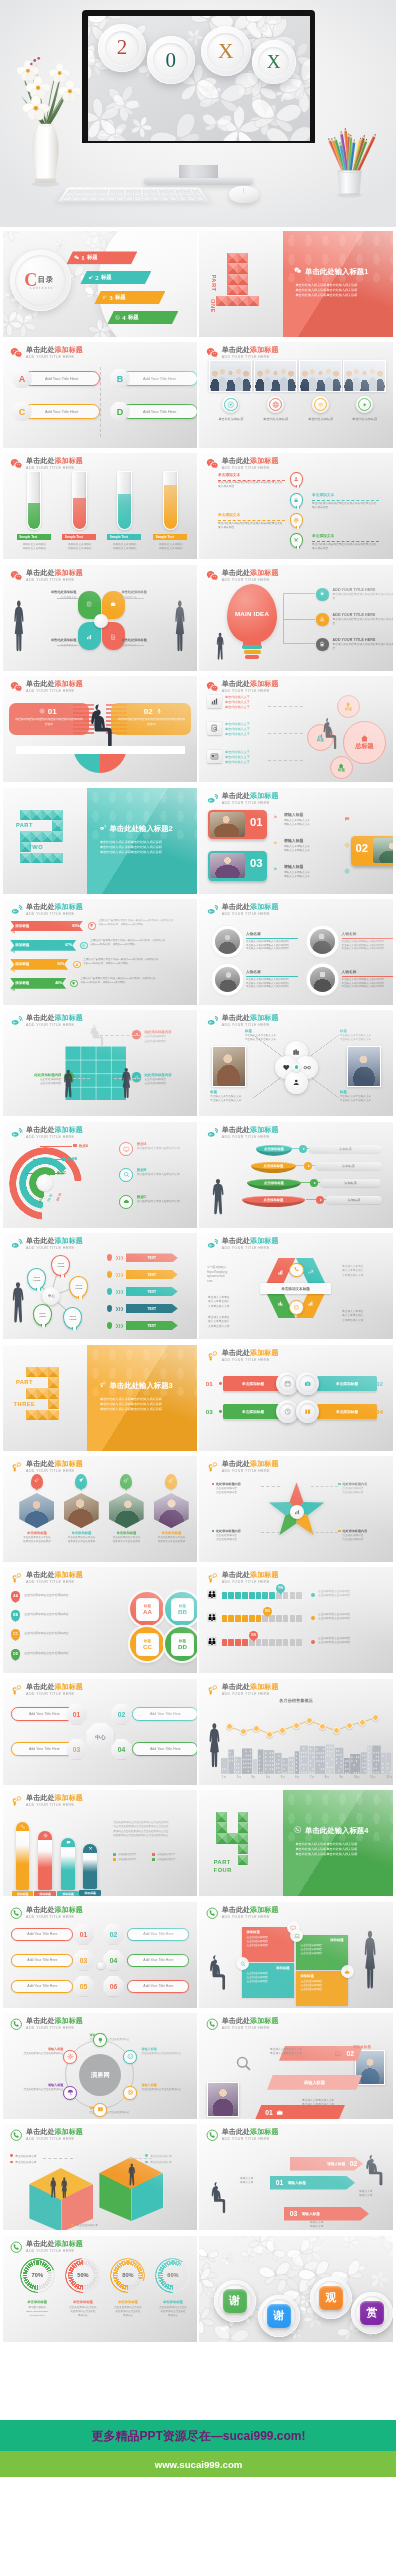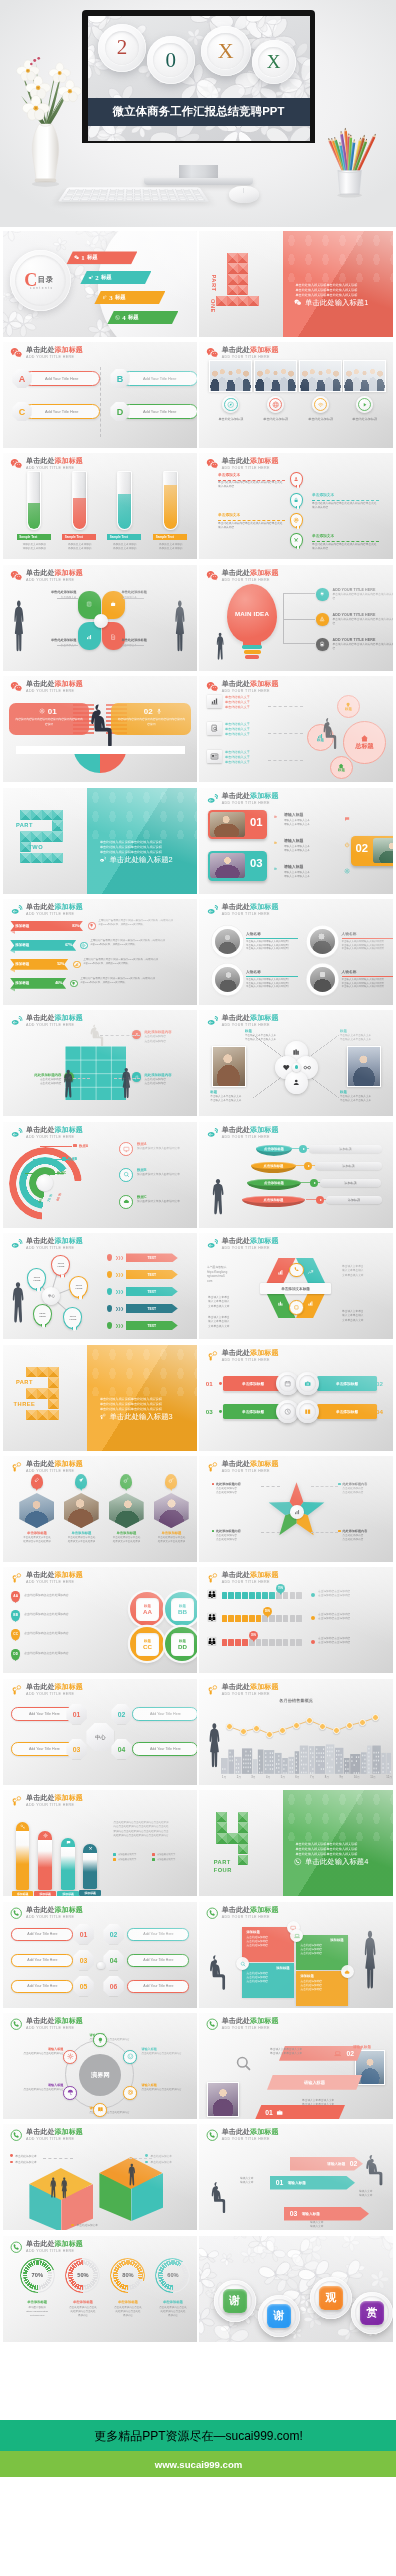--- a/index.html
+++ b/index.html
@@ -128,21 +128,21 @@
   linear-gradient(165deg,#c7bdcb,#9b8ba4 55%,#6f6179);}
 .ph4{background:
   radial-gradient(circle at 48% 32%,#e7cbb2 0 12%,transparent 13%),
   radial-gradient(ellipse 34% 32% at 50% 82%,#44566f 0 100%,transparent 100%),
   linear-gradient(170deg,#bcc6d4,#8694a9 55%,#606d80);}
 
 
 .sil{position:absolute;}
 .sil svg{display:block;}
 .fbar1{position:absolute;left:0;width:397px;height:33px;background:#17b47f;display:flex;align-items:center;justify-content:center;}
-.fbar1 b{color:#000000;font-size:12px;font-weight:400;}
+.fbar1 b{color:#701a75;font-size:12px;font-weight:700;}
 .fbar2{position:absolute;left:0;width:397px;height:26px;background:#7cc242;display:flex;align-items:center;justify-content:center;}
 .fbar2 b{color:#fff;font-size:9.6px;font-weight:700;}
 
 
 .k-contents{background:linear-gradient(156deg,#f8f8f9 0%,#f1f1f2 30%,#dcdcdd 100%);}
 .c-bflies{position:absolute;left:0;top:0;width:142px;height:106px;opacity:.95;}
 .c-swoosh{position:absolute;left:95px;top:-17px;width:119px;height:142px;border-radius:50%;
   background:linear-gradient(140deg,#ffffff 0%,#f6f6f7 55%,#e6e6e7 100%);
   box-shadow:0 2.3px 9px rgba(150,150,156,.3);}
 .c-disc{position:absolute;left:6.8px;top:19px;width:61px;height:61px;border-radius:50%;
@@ -174,21 +174,21 @@
     color-mix(in srgb,var(--pc) 58%,#fff) 270deg 360deg);}
 .pt-lab,.pt-word{position:absolute;font-size:5.7px;font-weight:700;letter-spacing:0.5px;z-index:4;white-space:nowrap;}
 .k-part.vnum .pt-lab,.k-part.vnum .pt-word{width:10.8px;height:25px;display:flex;align-items:center;justify-content:center;}
 .k-part.vnum .pt-lab span,.k-part.vnum .pt-word span{transform:rotate(90deg);display:block;white-space:nowrap;}
 .pt-right{position:absolute;left:84px;top:0;width:110px;height:106px;background:var(--pc);overflow:hidden;}
 .pt-right::before{content:"";position:absolute;inset:0;
   background:linear-gradient(122deg,rgba(255,255,255,.13) 0%,rgba(255,255,255,.13) 46%,rgba(0,0,0,.05) 46%,rgba(0,0,0,.05) 100%);}
 .pt-leafbg{position:absolute;left:0;top:0;width:110px;height:51px;opacity:.11;
   background-image:radial-gradient(ellipse 5.1px 9px at 50% 50%,#fff 60%,transparent 61%);
   background-size:17px 19px;}
-.pt-ttl{position:absolute;left:11.3px;top:36px;color:#fff;font-size:7.4px;font-weight:400;display:flex;align-items:center;white-space:nowrap;z-index:2;margin-top:31px;}
+.pt-ttl{position:absolute;left:11.3px;top:36px;color:#fff;font-size:7.4px;font-weight:700;display:flex;align-items:flex-start;white-space:nowrap;z-index:2;}
 .pt-ttl .ic{margin-right:3.4px;}
 .pt-body{position:absolute;left:12.5px;font-size:3.1px;color:rgba(255,255,255,.95);line-height:5.1px;white-space:nowrap;z-index:2;}
 .pt-body.b0{top:52px;} .pt-body.b1{top:57px;} .pt-body.b2{top:62px;}
 
 
 .abcd-div{position:absolute;left:97px;top:25px;width:0;height:70px;
   border-left:0.6px dashed #c3c3c5;}
 .abcd-row{position:absolute;width:86px;height:19px;}
 .abcd-pill{position:absolute;left:11.3px;top:2.3px;width:76px;height:14.7px;border-radius:7.4px;border:1.8px solid;
   background:#fafafa;display:flex;align-items:center;justify-content:center;box-shadow:0 1.1px 2.3px rgba(0,0,0,.1);}
@@ -915,23 +915,20 @@
               <b style="color:#b5493f">2</b>
             </div>
             <div class="plate" style="left:59px;top:20.4px;width:48px;height:48px;font-size:21px">
               <b style="color:#1c5e53">0</b>
             </div>
             <div class="plate" style="left:113px;top:10.2px;width:50px;height:50px;font-size:22px">
               <b style="color:#c08037">X</b>
             </div>
             <div class="plate" style="left:164px;top:24px;width:44px;height:44px;font-size:19px">
               <b style="color:#2f7a4c">X</b>
-            </div>
-        <div class="cov-band">
-          <b>微立体商务工作汇报总结竞聘PPT</b>
             </div>
       </div>
     </div>
     <div class="imac-neck"></div>
     <div class="imac-foot"></div>
   </div>
   <div class="keyboard">
         <i style="left:3.4px;top:2.8px;width:7.4px;height:4px"></i>
         <i style="left:12px;top:2.8px;width:7.4px;height:4px"></i>
         <i style="left:20.4px;top:2.8px;width:7.4px;height:4px"></i>

